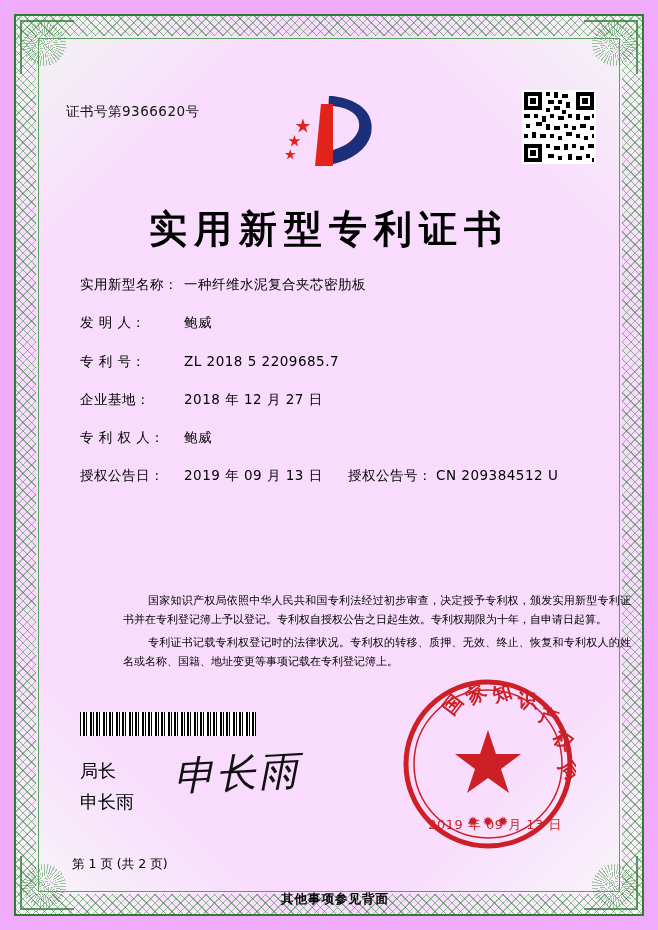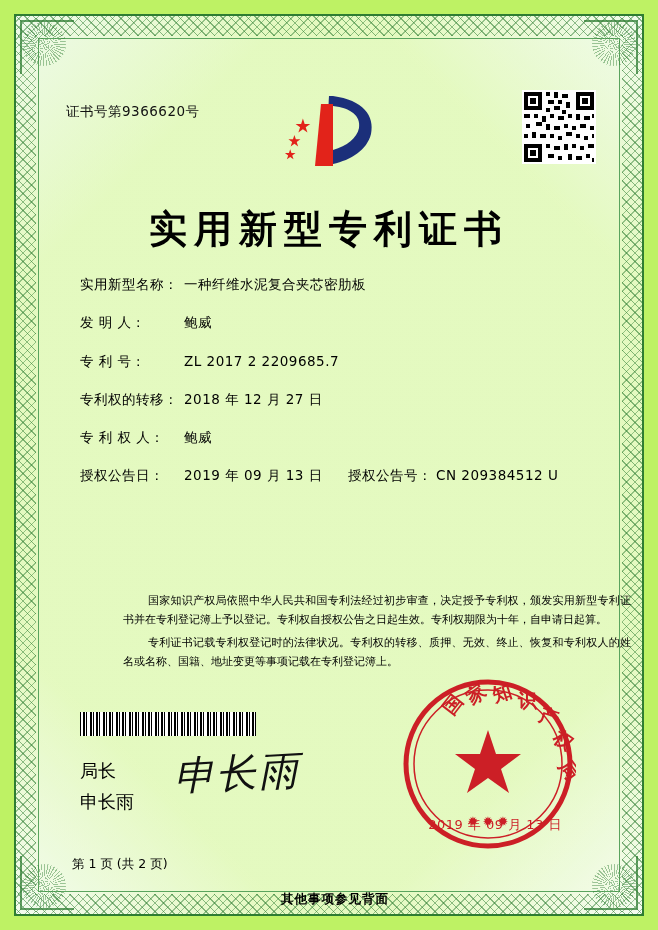--- a/index.html
+++ b/index.html
@@ -7,21 +7,21 @@
     padding: 0;
     background: #ffffff;
   }
   body {
     font-family: "DejaVu Sans", "Liberation Sans", sans-serif;
   }
   .page {
     position: relative;
     width: 658px;
     height: 930px;
-    background: #bef264;
+    background: #f0abfc;
     overflow: hidden;
   }
   
   .border-outer {
     position: absolute;
     left: 14px;
     top: 14px;
     width: 630px;
     height: 902px;
     border: 2px solid #2e7d32;
@@ -366,25 +366,25 @@
         <span class="field-value">一种纤维水泥复合夹芯密肋板</span>
       </div>
 
       <div class="field-row">
         <span class="field-label">发 明 人：</span>
         <span class="field-value">鲍威</span>
       </div>
 
       <div class="field-row">
         <span class="field-label">专 利 号：</span>
-        <span class="field-value">ZL 2017 2 2209685.7</span>
+        <span class="field-value">ZL 2018 5 2209685.7</span>
       </div>
 
       <div class="field-row">
-        <span class="field-label">专利权的转移：</span>
+        <span class="field-label">企业基地：</span>
         <span class="field-value">2018 年 12 月 27 日</span>
       </div>
 
       <div class="field-row">
         <span class="field-label">专 利 权 人：</span>
         <span class="field-value">鲍威</span>
       </div>
 
 
       <div class="row-inline">

